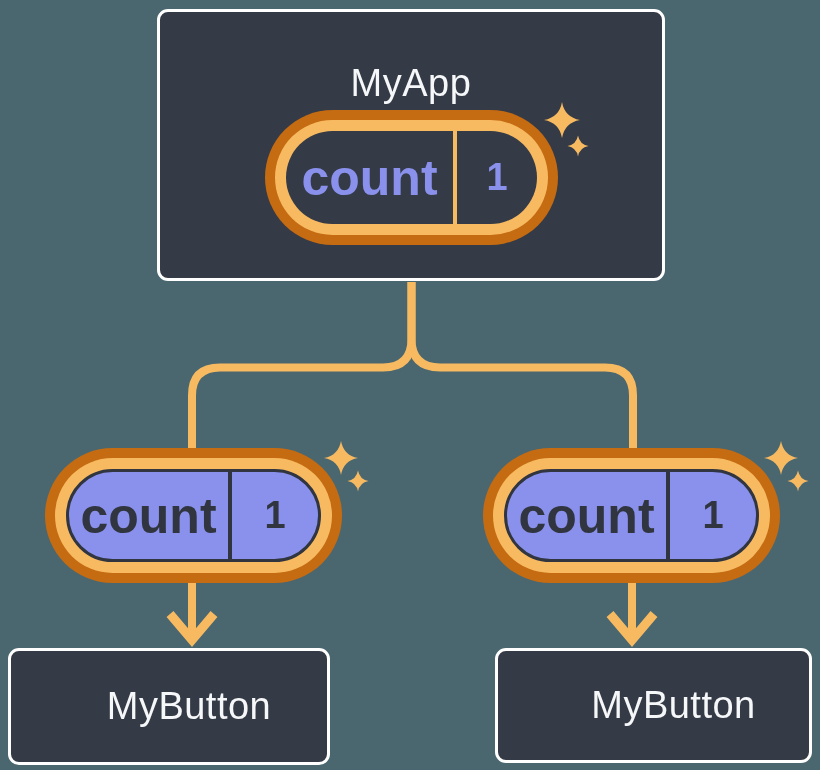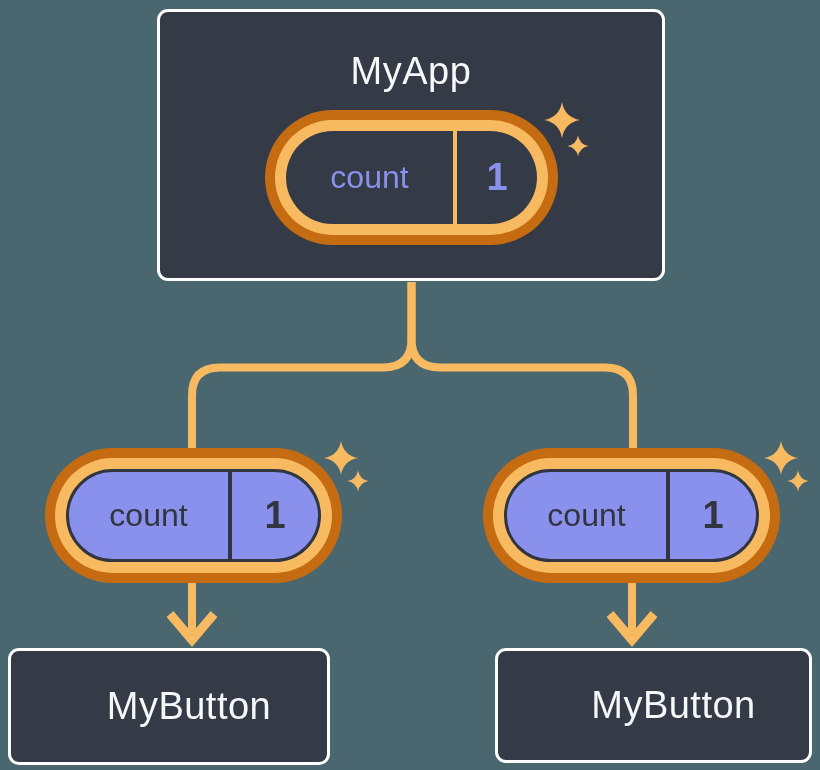--- a/index.html
+++ b/index.html
@@ -22,21 +22,21 @@
     border:3px solid var(--white);
     border-radius:11px;
   }
   .node-title{
     color:#F6F7F9;
     font-size:38px;
     font-weight:500;
     text-align:center;
     letter-spacing:0.5px;
   }
-  #myapp-box .node-title{margin-top:38px;}
+  #myapp-box .node-title{margin-top:50px;}
   .button-box{display:flex;align-items:center;justify-content:center;padding-left:40px;}
 
   
   .pill-outer{
     position:absolute;
     background:var(--orange-dark);
     border-radius:999px;
     padding:10px;
     z-index:3;
   }
@@ -51,21 +51,22 @@
     border-radius:999px;
     overflow:hidden;
     display:flex;
     align-items:stretch;
   }
   .pill-content.dark{background:var(--box);}
   .pill-content.light{background:var(--periwinkle);border:3px solid var(--text-dark);}
   .pill-label{
     flex:1;
     display:flex;align-items:center;justify-content:center;
-    font-size:32px;
+    font-size:50px;
+    font-weight:bold;
   }
   .pill-divider{width:4px;}
   .pill-value{
     display:flex;align-items:center;justify-content:center;
     font-size:38px;font-weight:700;
   }
   .dark .pill-label,.dark .pill-value{color:var(--periwinkle);}
   .dark .pill-divider{background:var(--orange-light);}
   .light .pill-label,.light .pill-value{color:var(--text-dark);}
   .light .pill-divider{background:var(--text-dark);}

